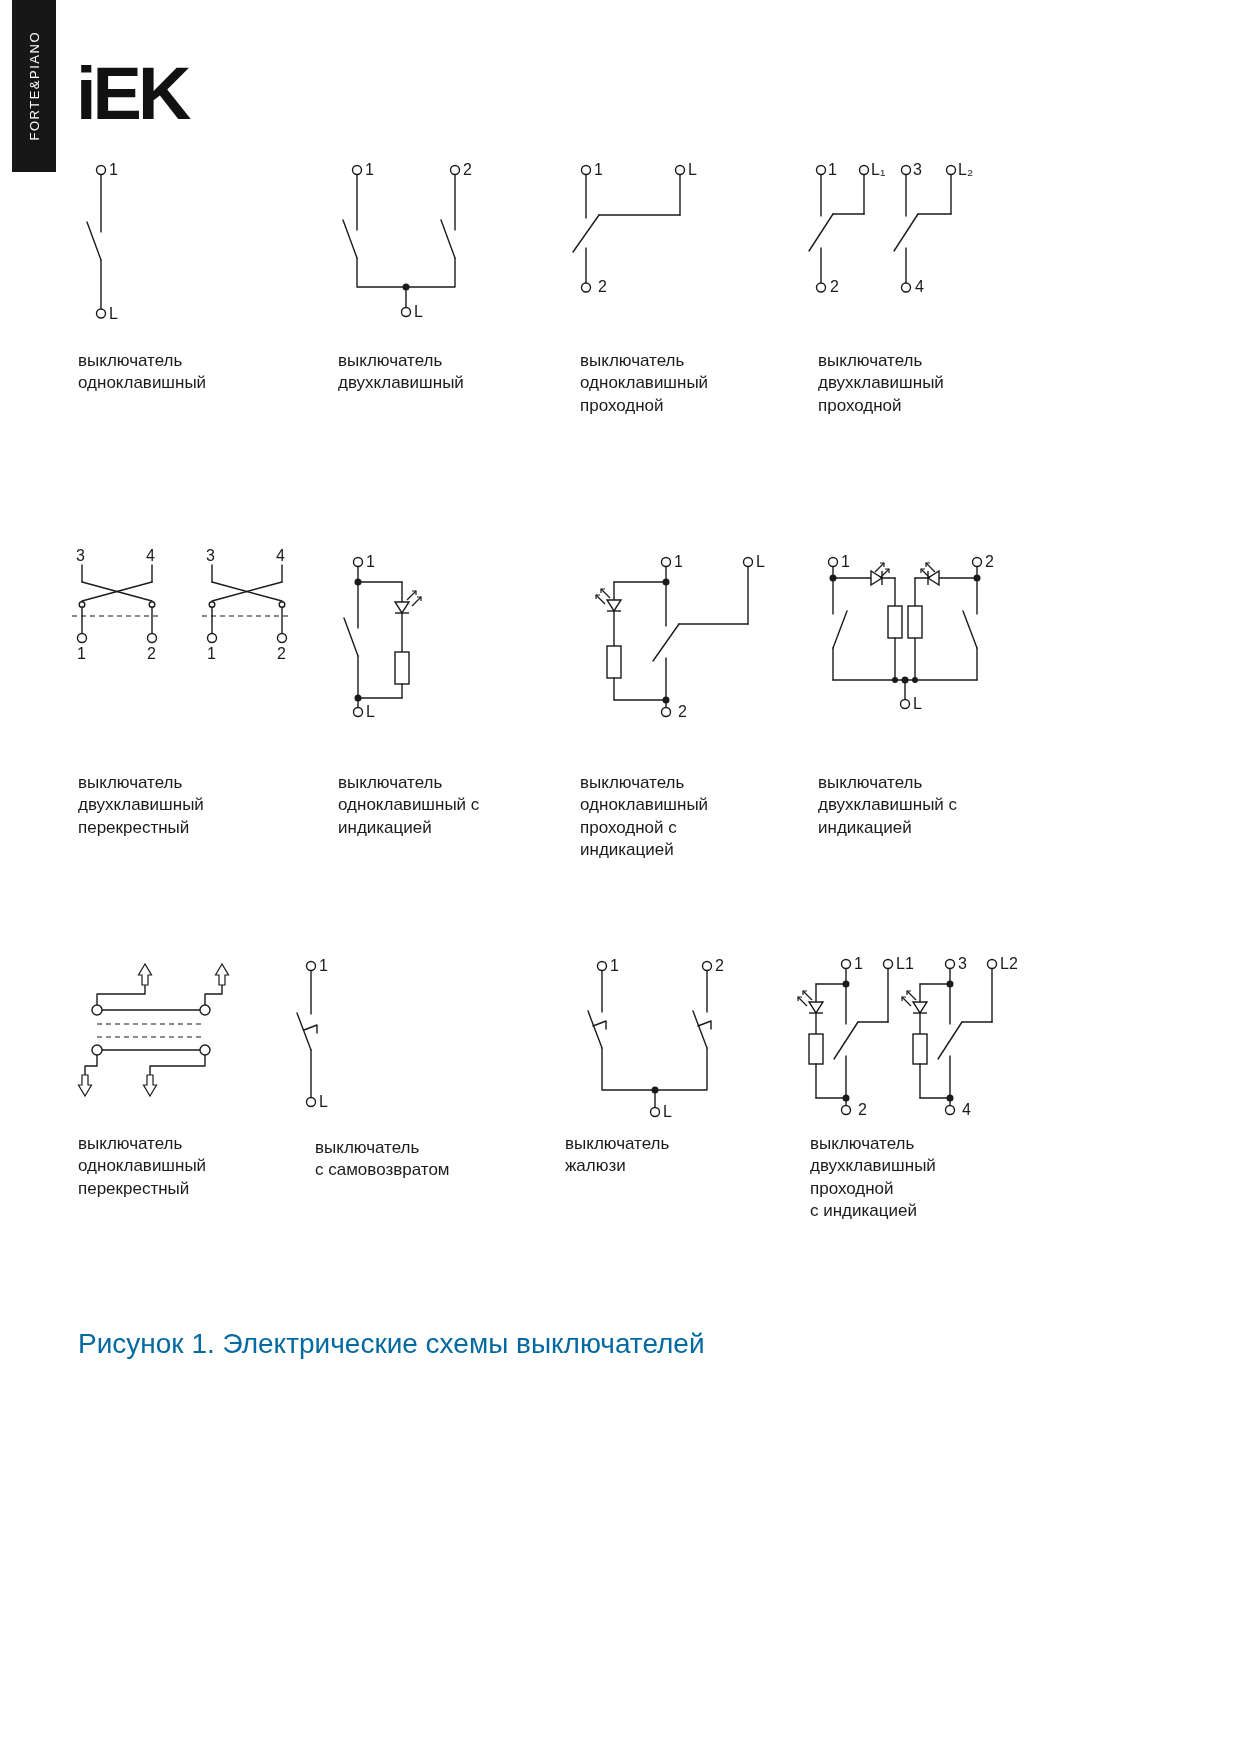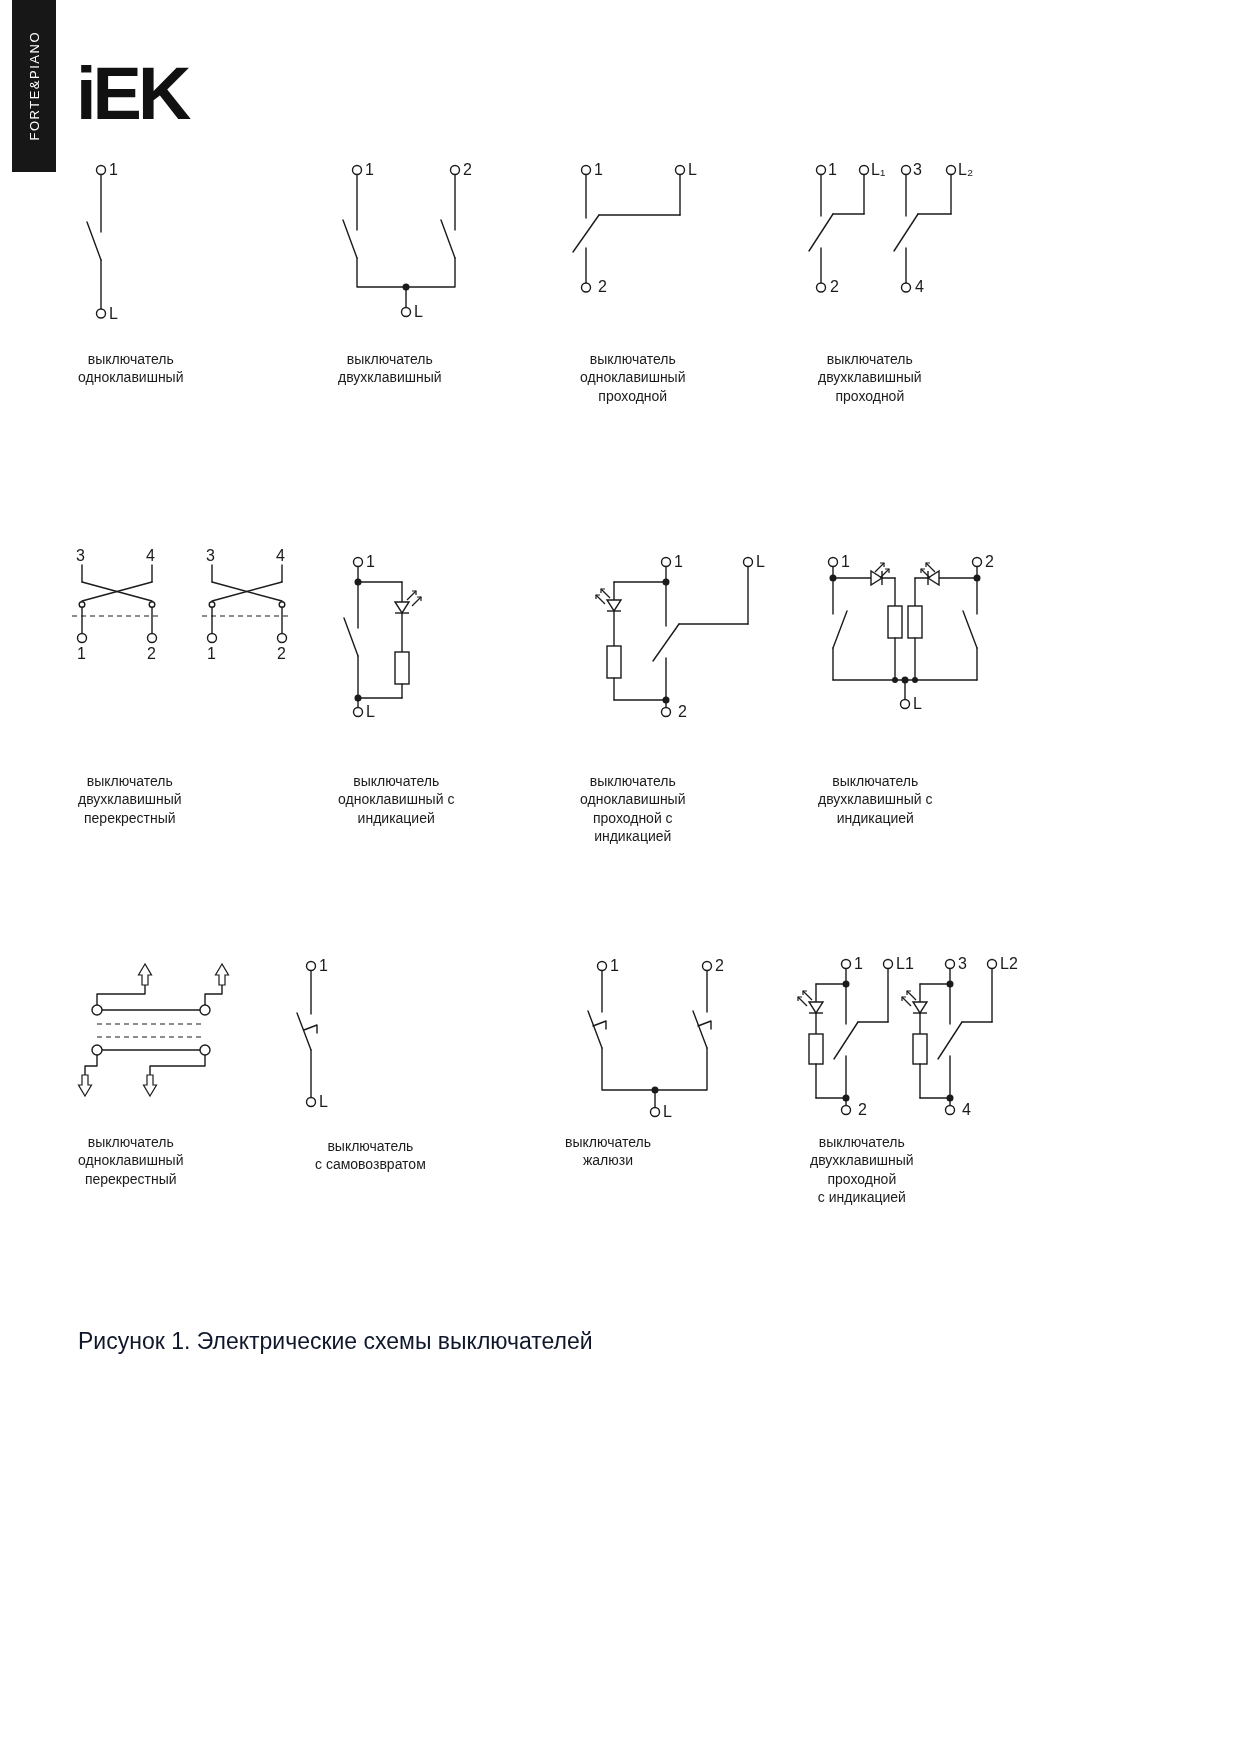--- a/index.html
+++ b/index.html
@@ -18,25 +18,25 @@
     writing-mode:vertical-rl; transform:rotate(180deg); white-space:nowrap;
   }
   .logo {
     position:absolute; left:76px; top:40px;
     font-size:74px; font-weight:bold; letter-spacing:-4px; color:#111;
     line-height:1;
     margin-top:17px;
   }
   .cell { position:absolute; }
   .caption {
-    position:absolute; font-size:14px; line-height:1.32;
-    white-space:pre-line; color:#1b1b1b;text-align:center;
+    position:absolute; font-size:17px; line-height:1.32;
+    white-space:pre-line; color:#1b1b1b;
   }
   .figcap {
-    position:absolute; left:78px; top:1328px; font-size:23px; color:#0f172a;
+    position:absolute; left:78px; top:1328px; font-size:28px; color:#0369a1;
   }
   svg { overflow:visible; display:block; }
   .wire { stroke:#1b1b1b; stroke-width:1.4; fill:none; stroke-linecap:round; stroke-linejoin:round; }
   .dashed { stroke:#1b1b1b; stroke-width:1.2; fill:none; stroke-dasharray:5 4; }
   .term { fill:#fff; stroke:#1b1b1b; stroke-width:1.4; }
   .node { fill:#1b1b1b; stroke:none; }
   .res  { fill:#fff; stroke:#1b1b1b; stroke-width:1.4; }
   .tlabel { font-family:"Liberation Sans", sans-serif; font-size:16px; fill:#1b1b1b; }
 </style>
 </head>

